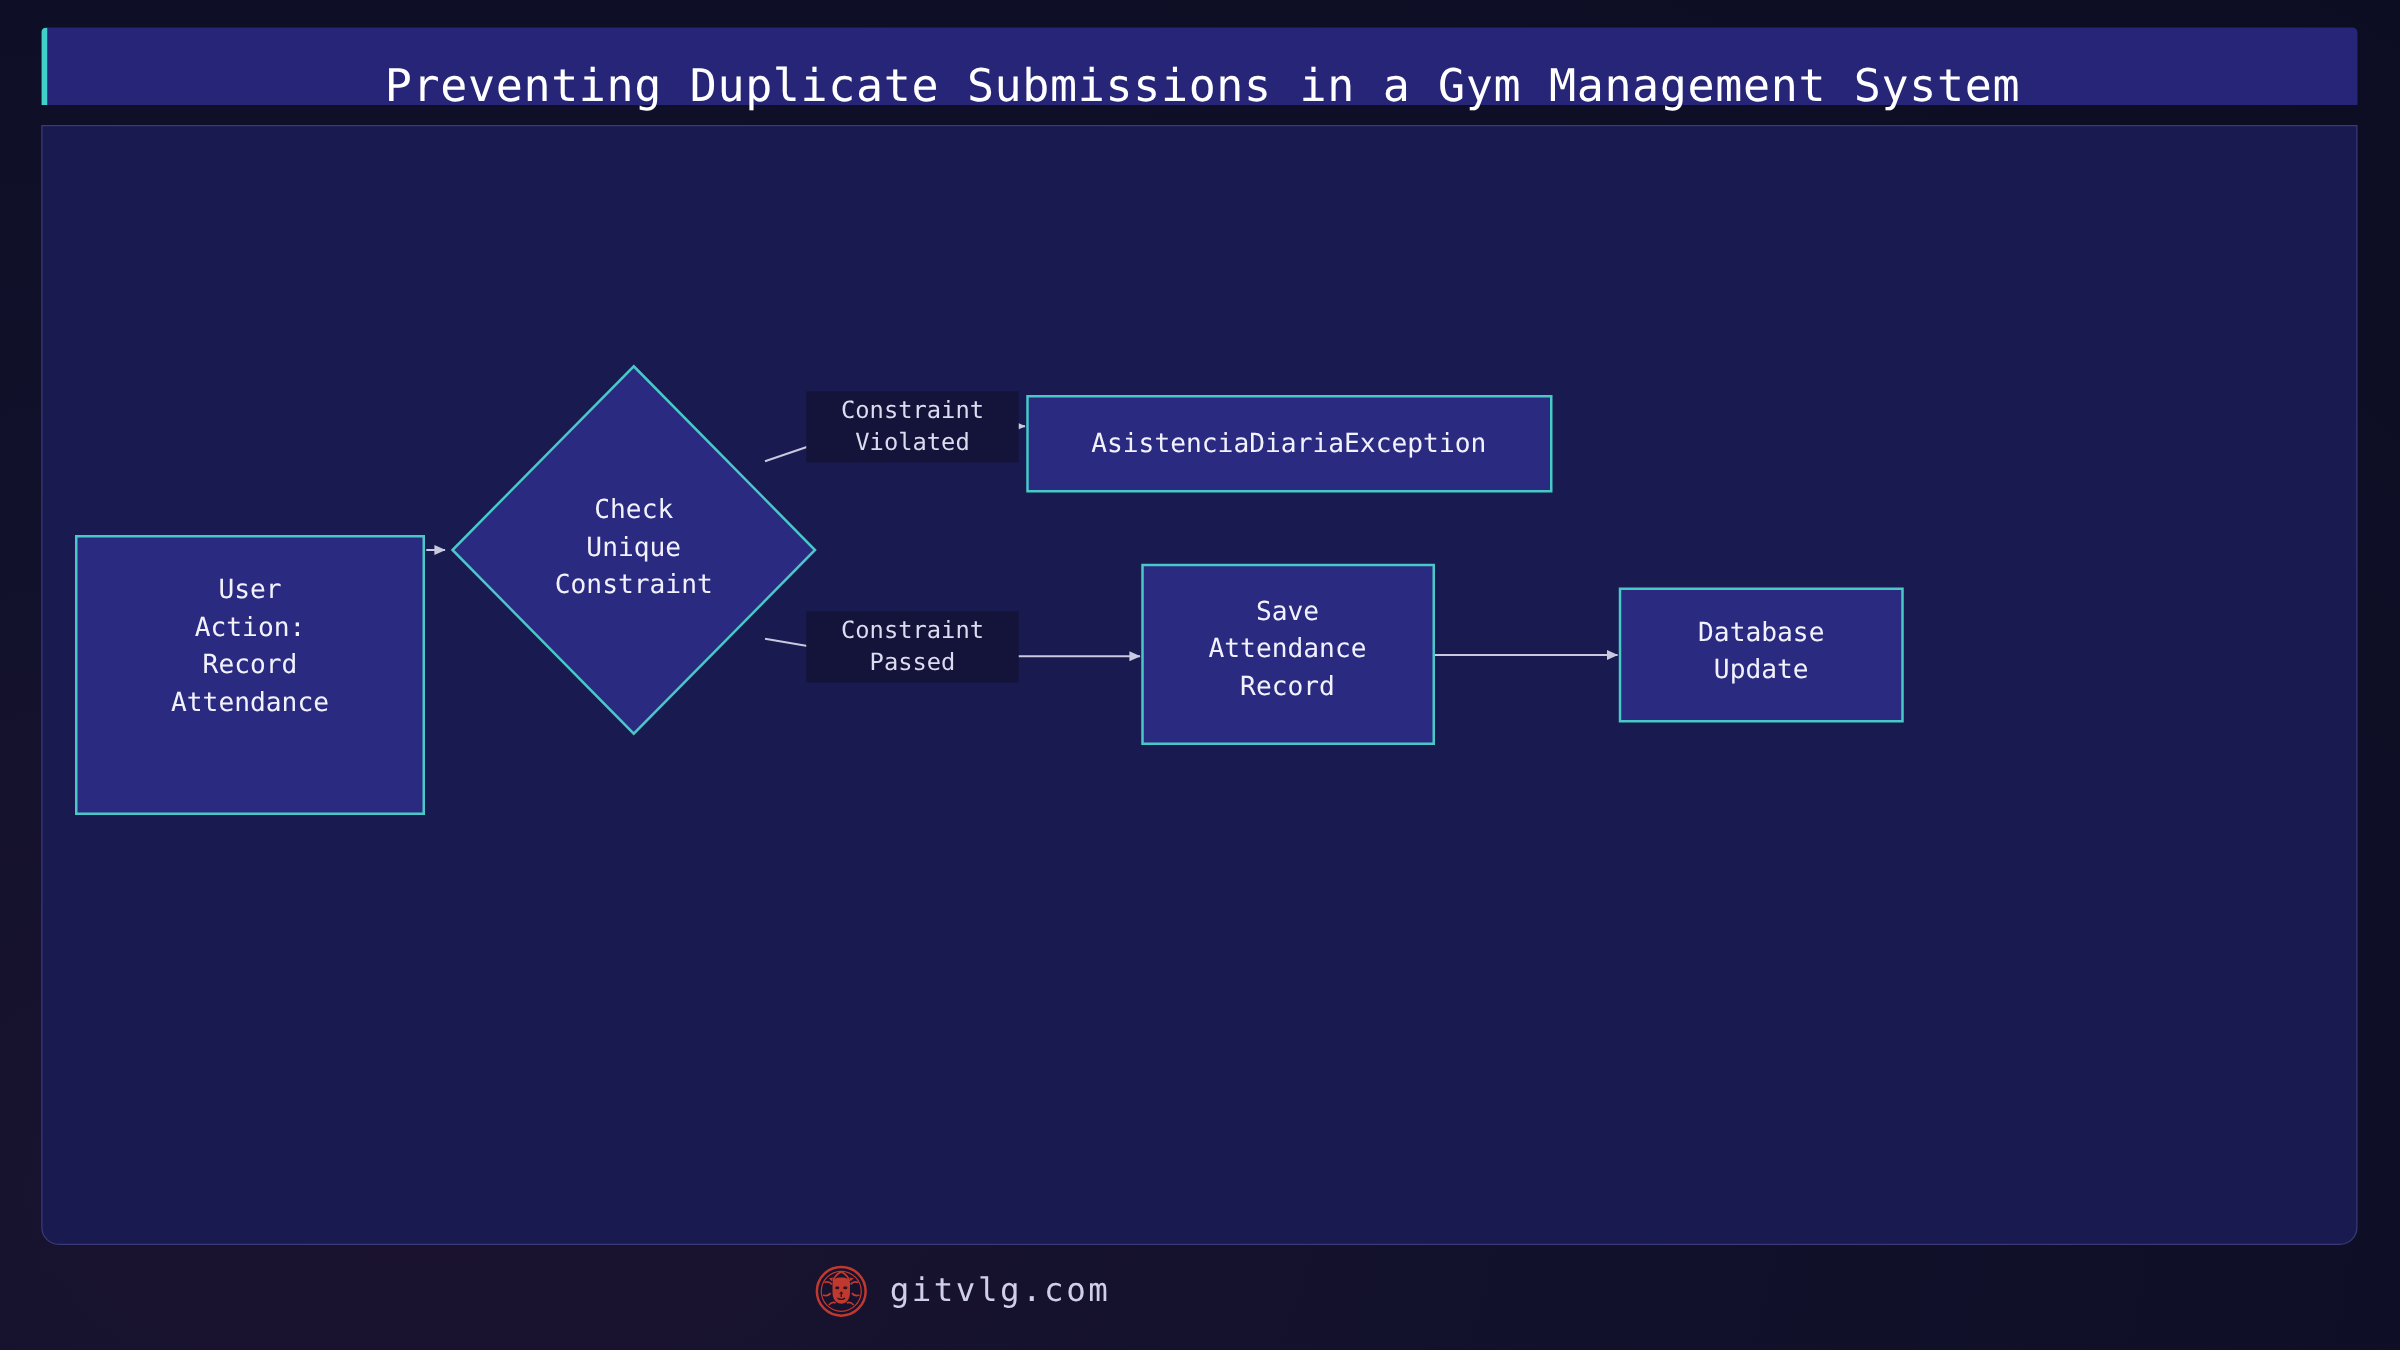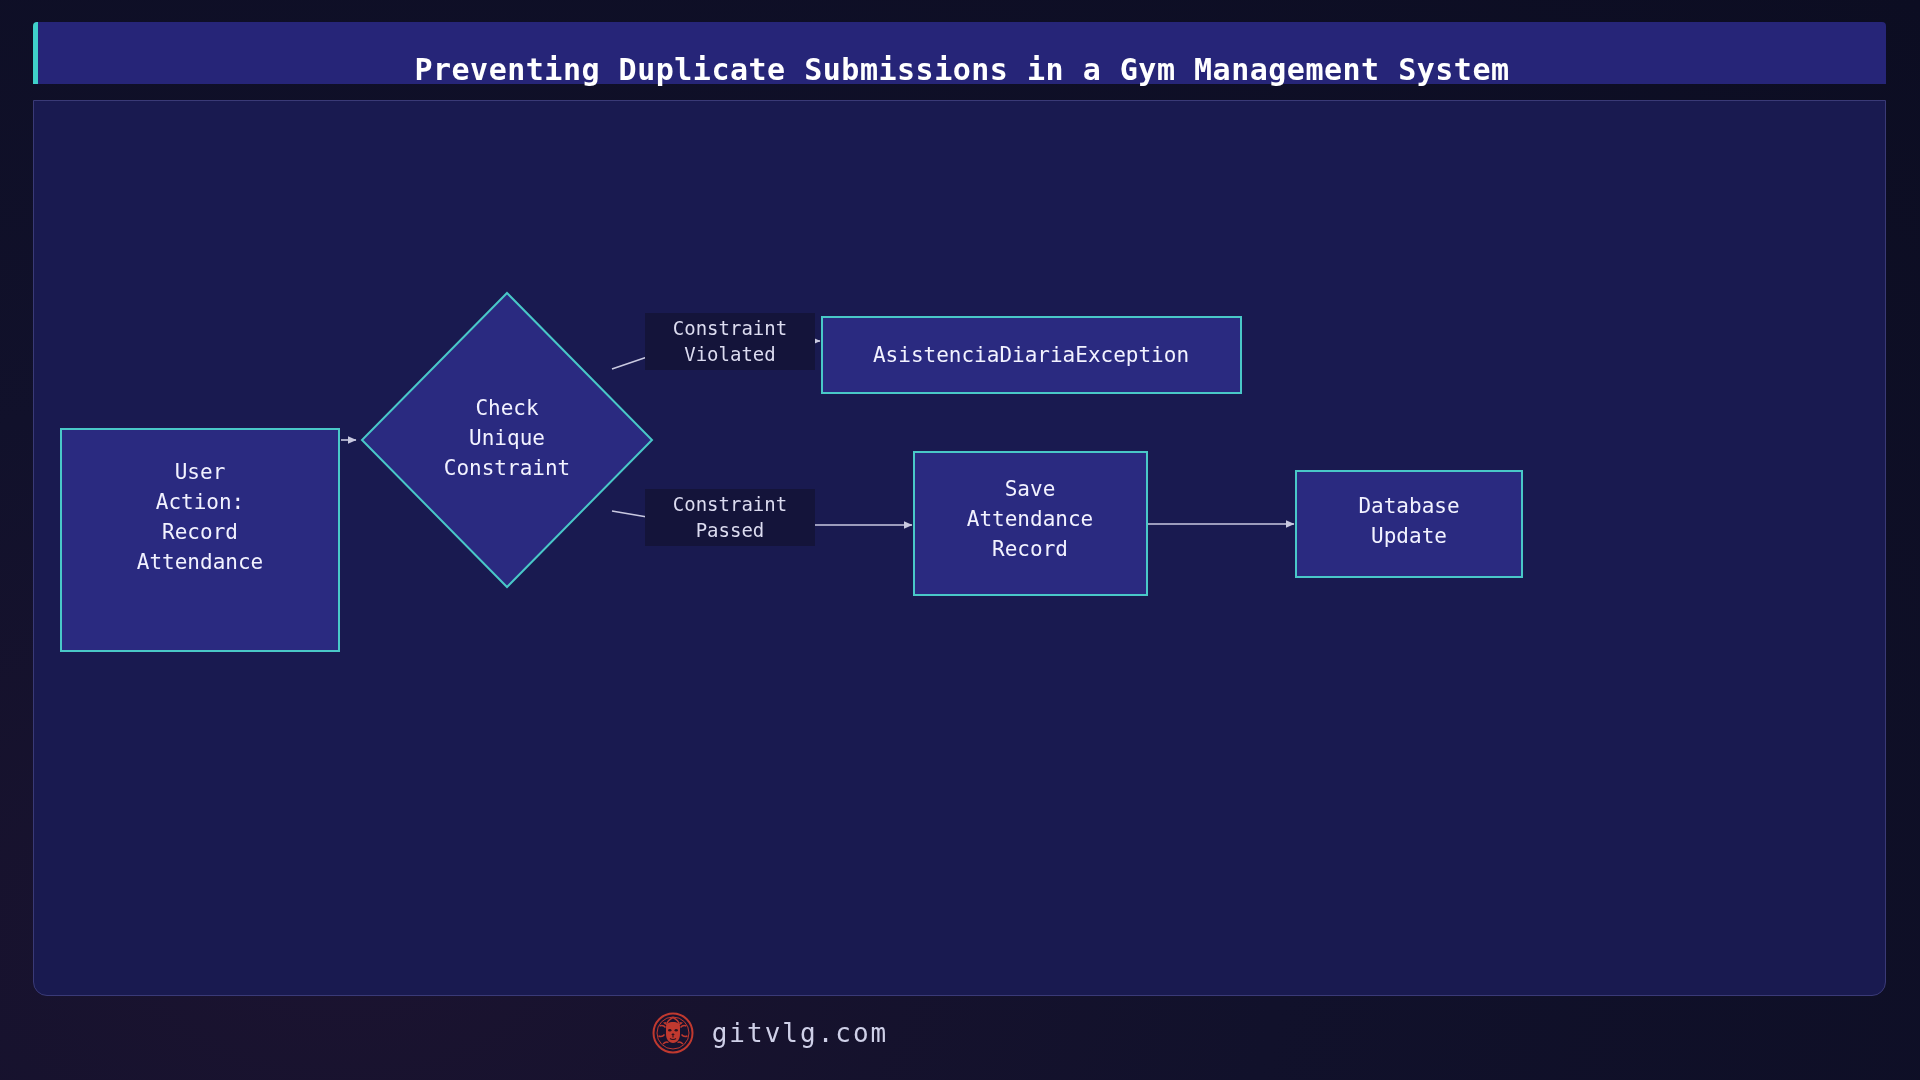--- a/index.html
+++ b/index.html
@@ -28,22 +28,22 @@
     border-left: 5px solid #3fd0ca;
     border-top-left-radius: 4px;
     border-top-right-radius: 4px;
     display: flex;
     align-items: center;
     justify-content: center;
   }
 
   #page-title {
     color: #ffffff;
-    font-size: 30px;
-    font-weight: bold;
+    font-size: 36px;
+    font-weight: normal;
     letter-spacing: 0.5px;
     font-family: "DejaVu Sans Mono", "Liberation Mono", monospace;
     white-space: nowrap;
     margin-top: 32px;
   }
 
   
   #diagram-panel {
     position: absolute;
     left: 33px;

